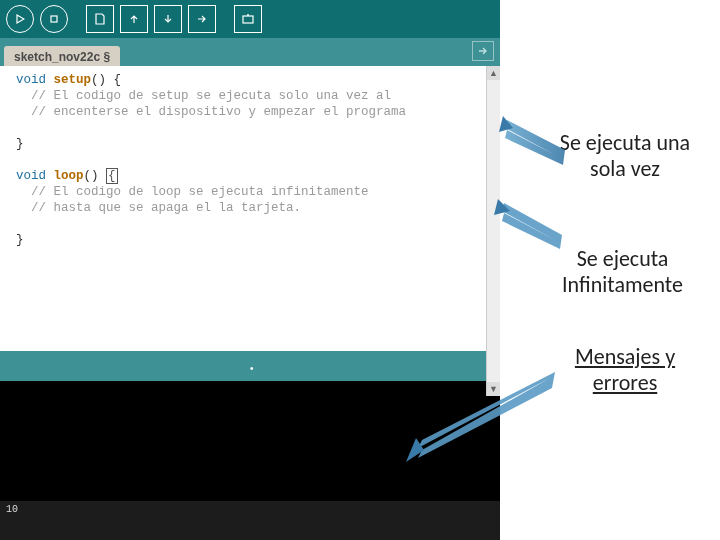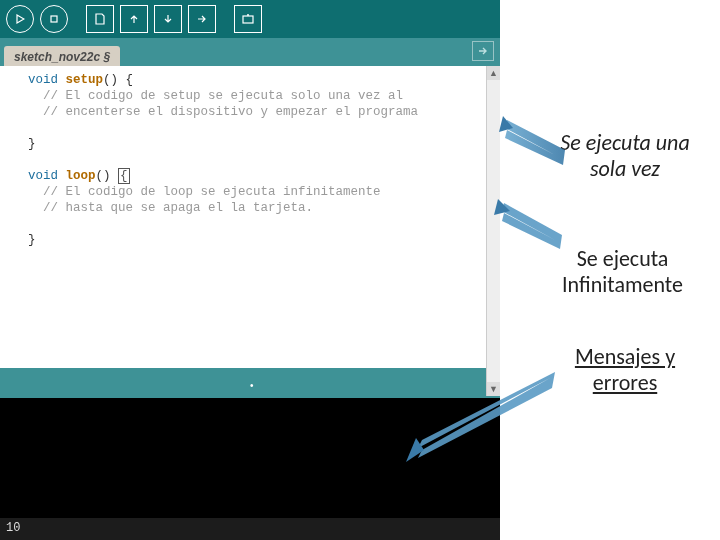--- a/index.html
+++ b/index.html
@@ -37,21 +37,20 @@
   }
   .tbtn.round { border-radius: 50%; }
   .tbtn svg { display:block; }
   .tabbar {
     height: 28px;
     background: #3e9296;
     display: flex;
     align-items: flex-end;
     padding-left: 4px;
     position: relative;
-    font-style: italic;
   }
   .tab {
     background: #d6cfc3;
     padding: 4px 10px 2px 10px;
     font-size: 12px;
     font-weight: bold;
     color: #4a4a4a;
     border-top-left-radius: 3px;
     border-top-right-radius: 3px;
     cursor: pointer;
@@ -60,21 +59,21 @@
     position: absolute;
     right: 6px; top: 3px;
     width: 22px; height: 20px;
     border: 1px solid #98c3c5;
     display:flex; align-items:center; justify-content:center;
     cursor:pointer;
   }
   .editor {
     flex: 1;
     background: #fff;
-    padding: 6px 10px 6px 28px;
+    padding: 6px 10px 6px 16px;
     font-family: "Courier New", monospace;
     font-size: 12.5px;
     line-height: 16px;
     color: #555;
     white-space: pre;
     position: relative;
     overflow: hidden;
   }
   .kw-type { color: #1e6f9e; }
   .kw-fn { color: #b06a00; font-weight: bold; }
@@ -87,24 +86,24 @@
     position: relative;
   }
   .status-dot {
     position:absolute; left:50%; top:12px; color:#fff; font-size:10px;
   }
   .console {
     height: 120px;
     background: #000;
   }
   .footer {
-    height: 22px;
+    height: 39px;
     background: #1c1c1c;
     color: #ddd;
-    font-size: 12px;
+    font-size: 10px;
     padding: 3px 6px;
     font-family: "Courier New", monospace;
   }
   .scroll-v {
     position: absolute;
     right: 0; top: 66px;
     width: 14px; height: 330px;
     background: #eee;
     border-left: 1px solid #ccc;
     display:flex; flex-direction:column; justify-content:space-between;
@@ -113,21 +112,21 @@
 
   
   .annot {
     position: absolute;
     font-family: Calibri, sans-serif;
     font-size: 22px;
     color: #222;
     text-align: center;
     line-height: 26px;
   }
-  .annot1 { left: 540px; top: 130px; width: 170px; font-style: italic; }
+  .annot1 { left: 540px; top: 130px; width: 170px; }
   .annot2 { left: 525px; top: 218px; width: 195px; margin-top: 28px; }
   .annot3 { left: 545px; top: 344px; width: 160px; text-decoration: underline; }
 
   .arrow {
     position: absolute;
     pointer-events: none;
   }
 </style>
 </head>
 <body>

